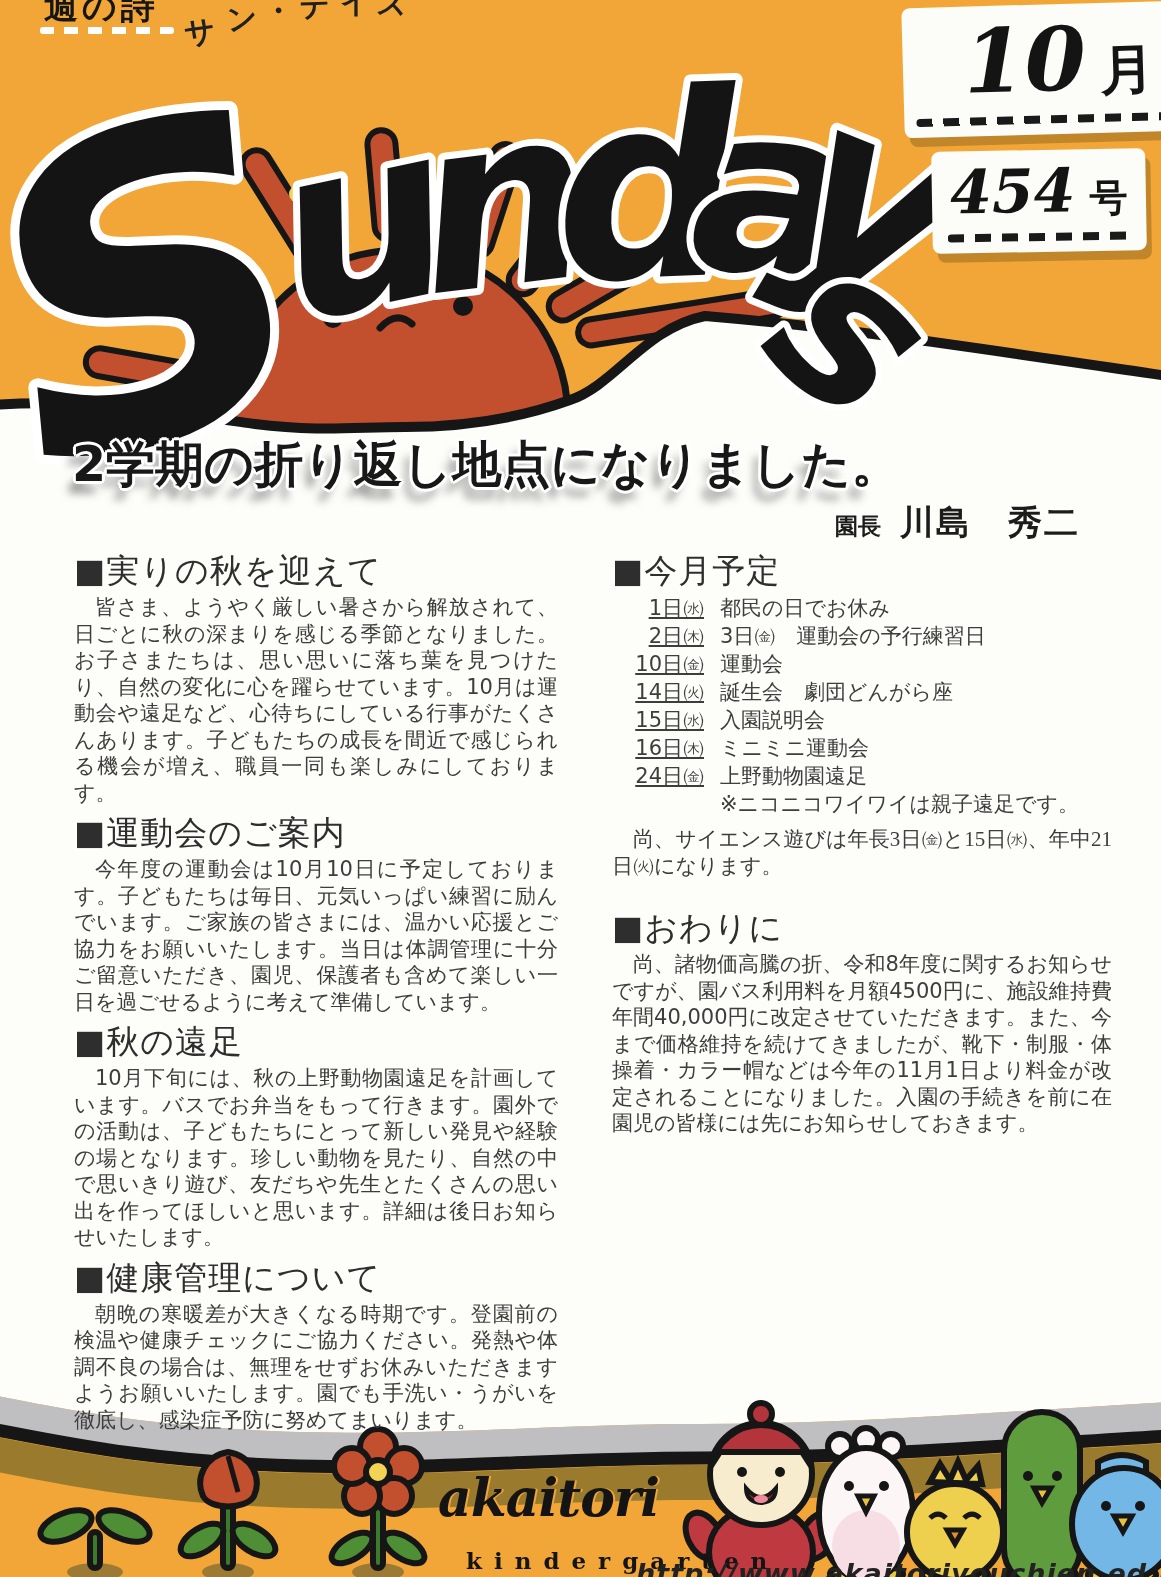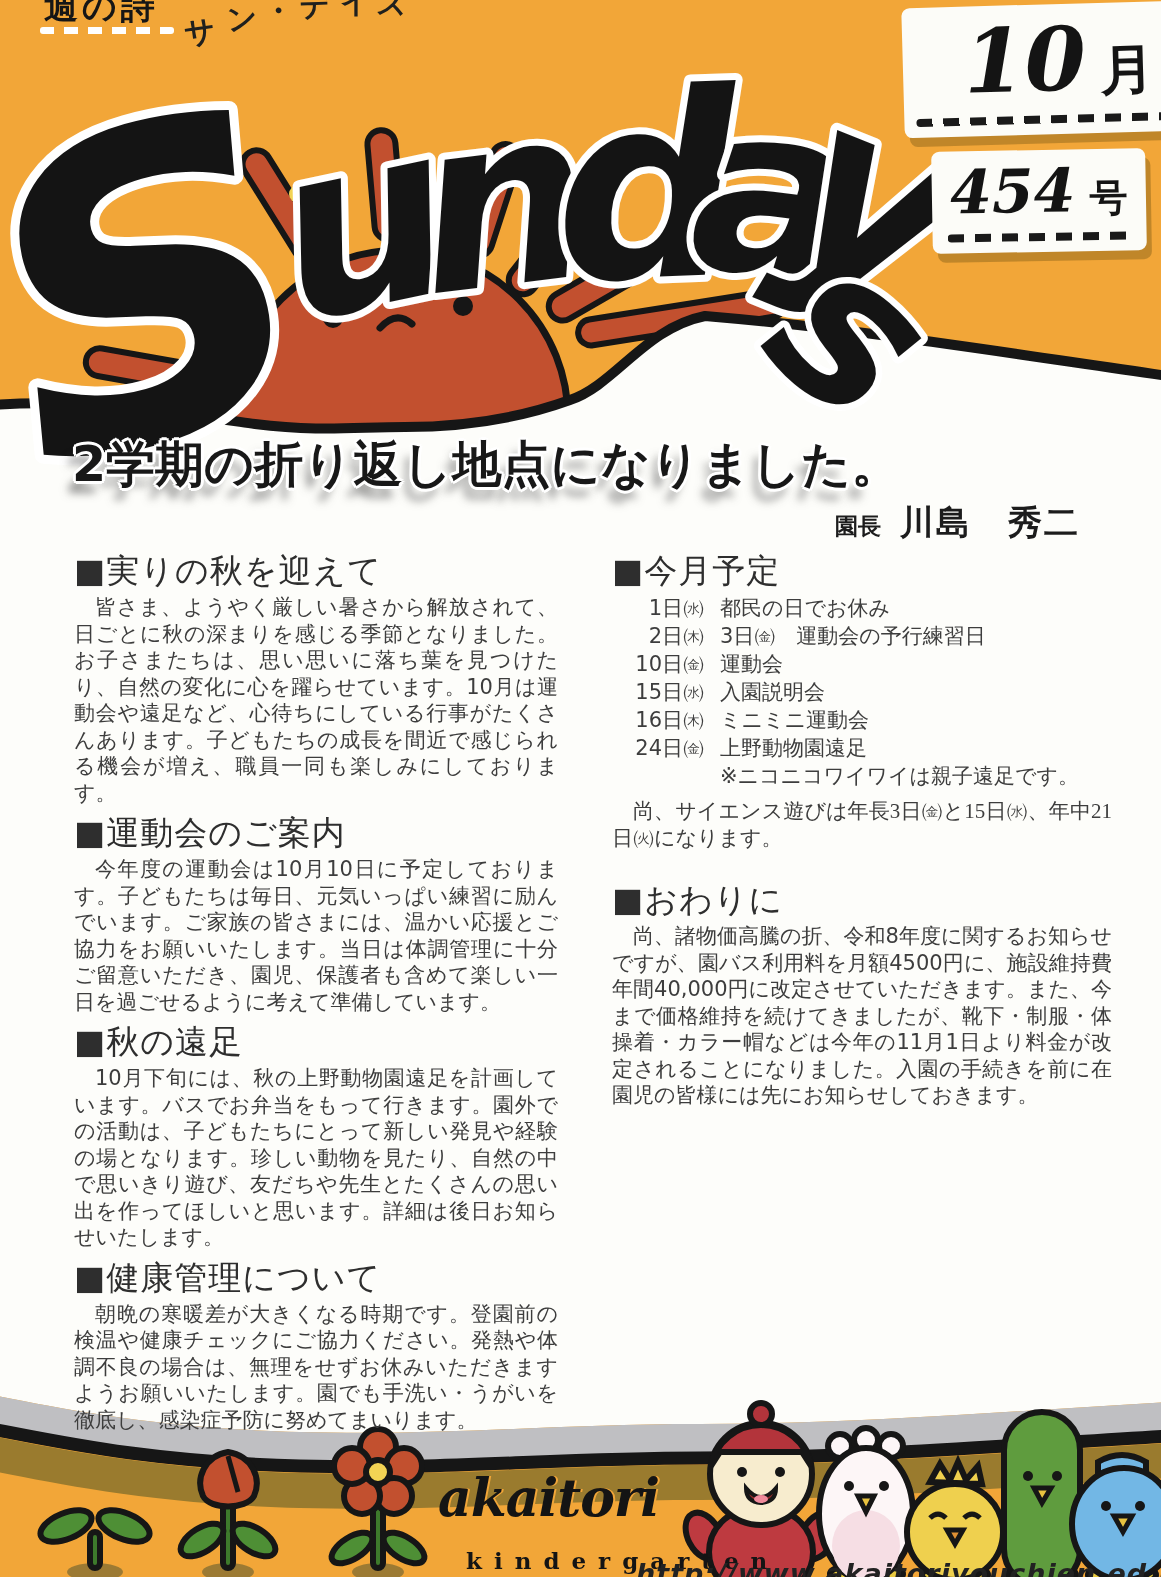--- a/index.html
+++ b/index.html
@@ -68,21 +68,21 @@
   #col-left{left:74px;width:484px;}
   #col-right{left:612px;width:500px;}
   .sec-head{font-size:33px;color:#2e2e2e;margin:0 0 8px 0;line-height:30px;letter-spacing:1px;}
   .para{
     font-size:21px;line-height:26.5px;text-align:justify;color:#3d3d3d;
     text-indent:1em;margin:0 0 10px 0;
   }
   .section{margin-bottom:12px;}
   .sched{margin:6px 0 0 0;}
   .sched-row{display:flex;font-size:21px;line-height:28px;color:#3d3d3d;}
-  .sched-day{width:92px;text-align:right;flex:0 0 auto;}
+  .sched-day{width:92px;text-align:right;flex:0 0 auto;text-decoration:underline;}
   .sched-event{margin-left:16px;}
   .sched-note{font-size:21px;line-height:28px;color:#3d3d3d;padding-left:108px;}
   .gap-lg{height:22px;}
 
   
   .ak-logo{
     position:absolute;left:438px;top:1472px;
     font-family:"DejaVu Serif",serif;font-style:italic;font-weight:bold;
     font-size:52px;color:#141414;letter-spacing:-1px;line-height:1;
     text-shadow:2px 0 #F2A638;
@@ -294,20 +294,24 @@
       </div>
       <div class="sched-row">
         <span class="sched-day">2日㈭</span>
         <span class="sched-event">3日㈮　運動会の予行練習日</span>
       </div>
       <div class="sched-row">
         <span class="sched-day">10日㈮</span>
         <span class="sched-event">運動会</span>
       </div>
       <div class="sched-row">
+        <span class="sched-day">14日㈫</span>
+        <span class="sched-event">誕生会　劇団どんがら座</span>
+      </div>
+      <div class="sched-row">
         <span class="sched-day">15日㈬</span>
         <span class="sched-event">入園説明会</span>
       </div>
       <div class="sched-row">
         <span class="sched-day">16日㈭</span>
         <span class="sched-event">ミニミニ運動会</span>
       </div>
       <div class="sched-row">
         <span class="sched-day">24日㈮</span>
         <span class="sched-event">上野動物園遠足</span>

